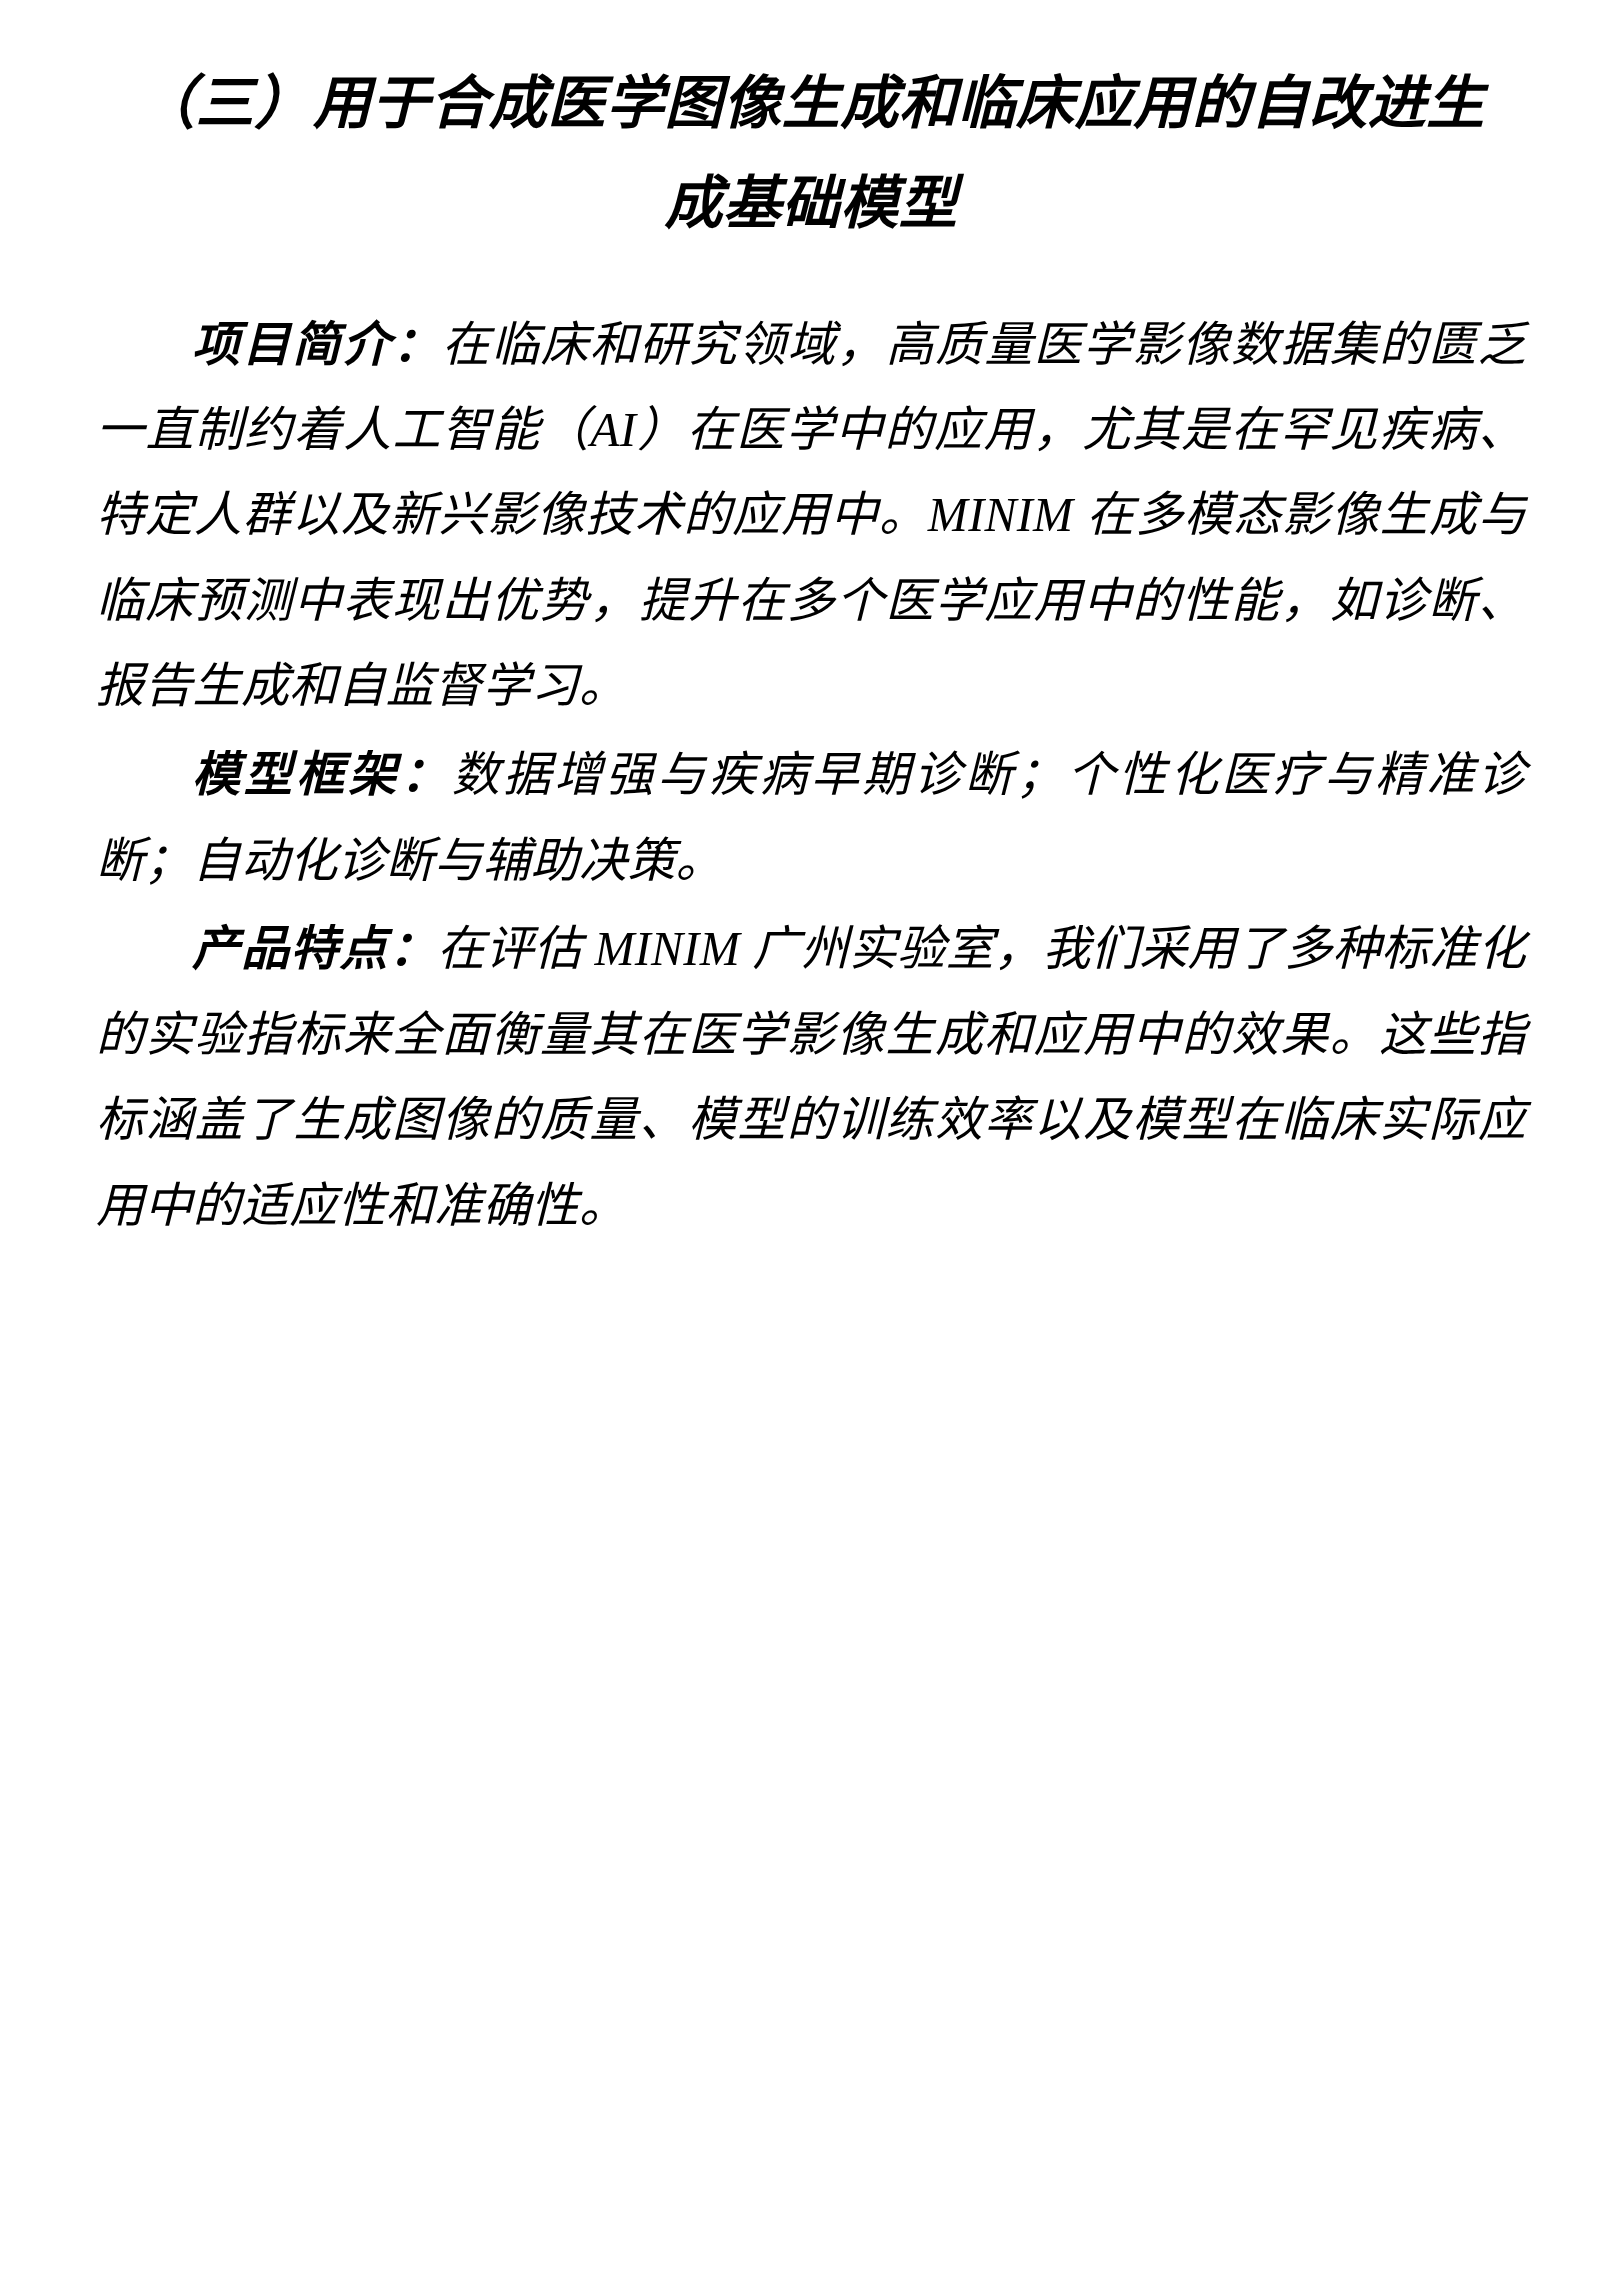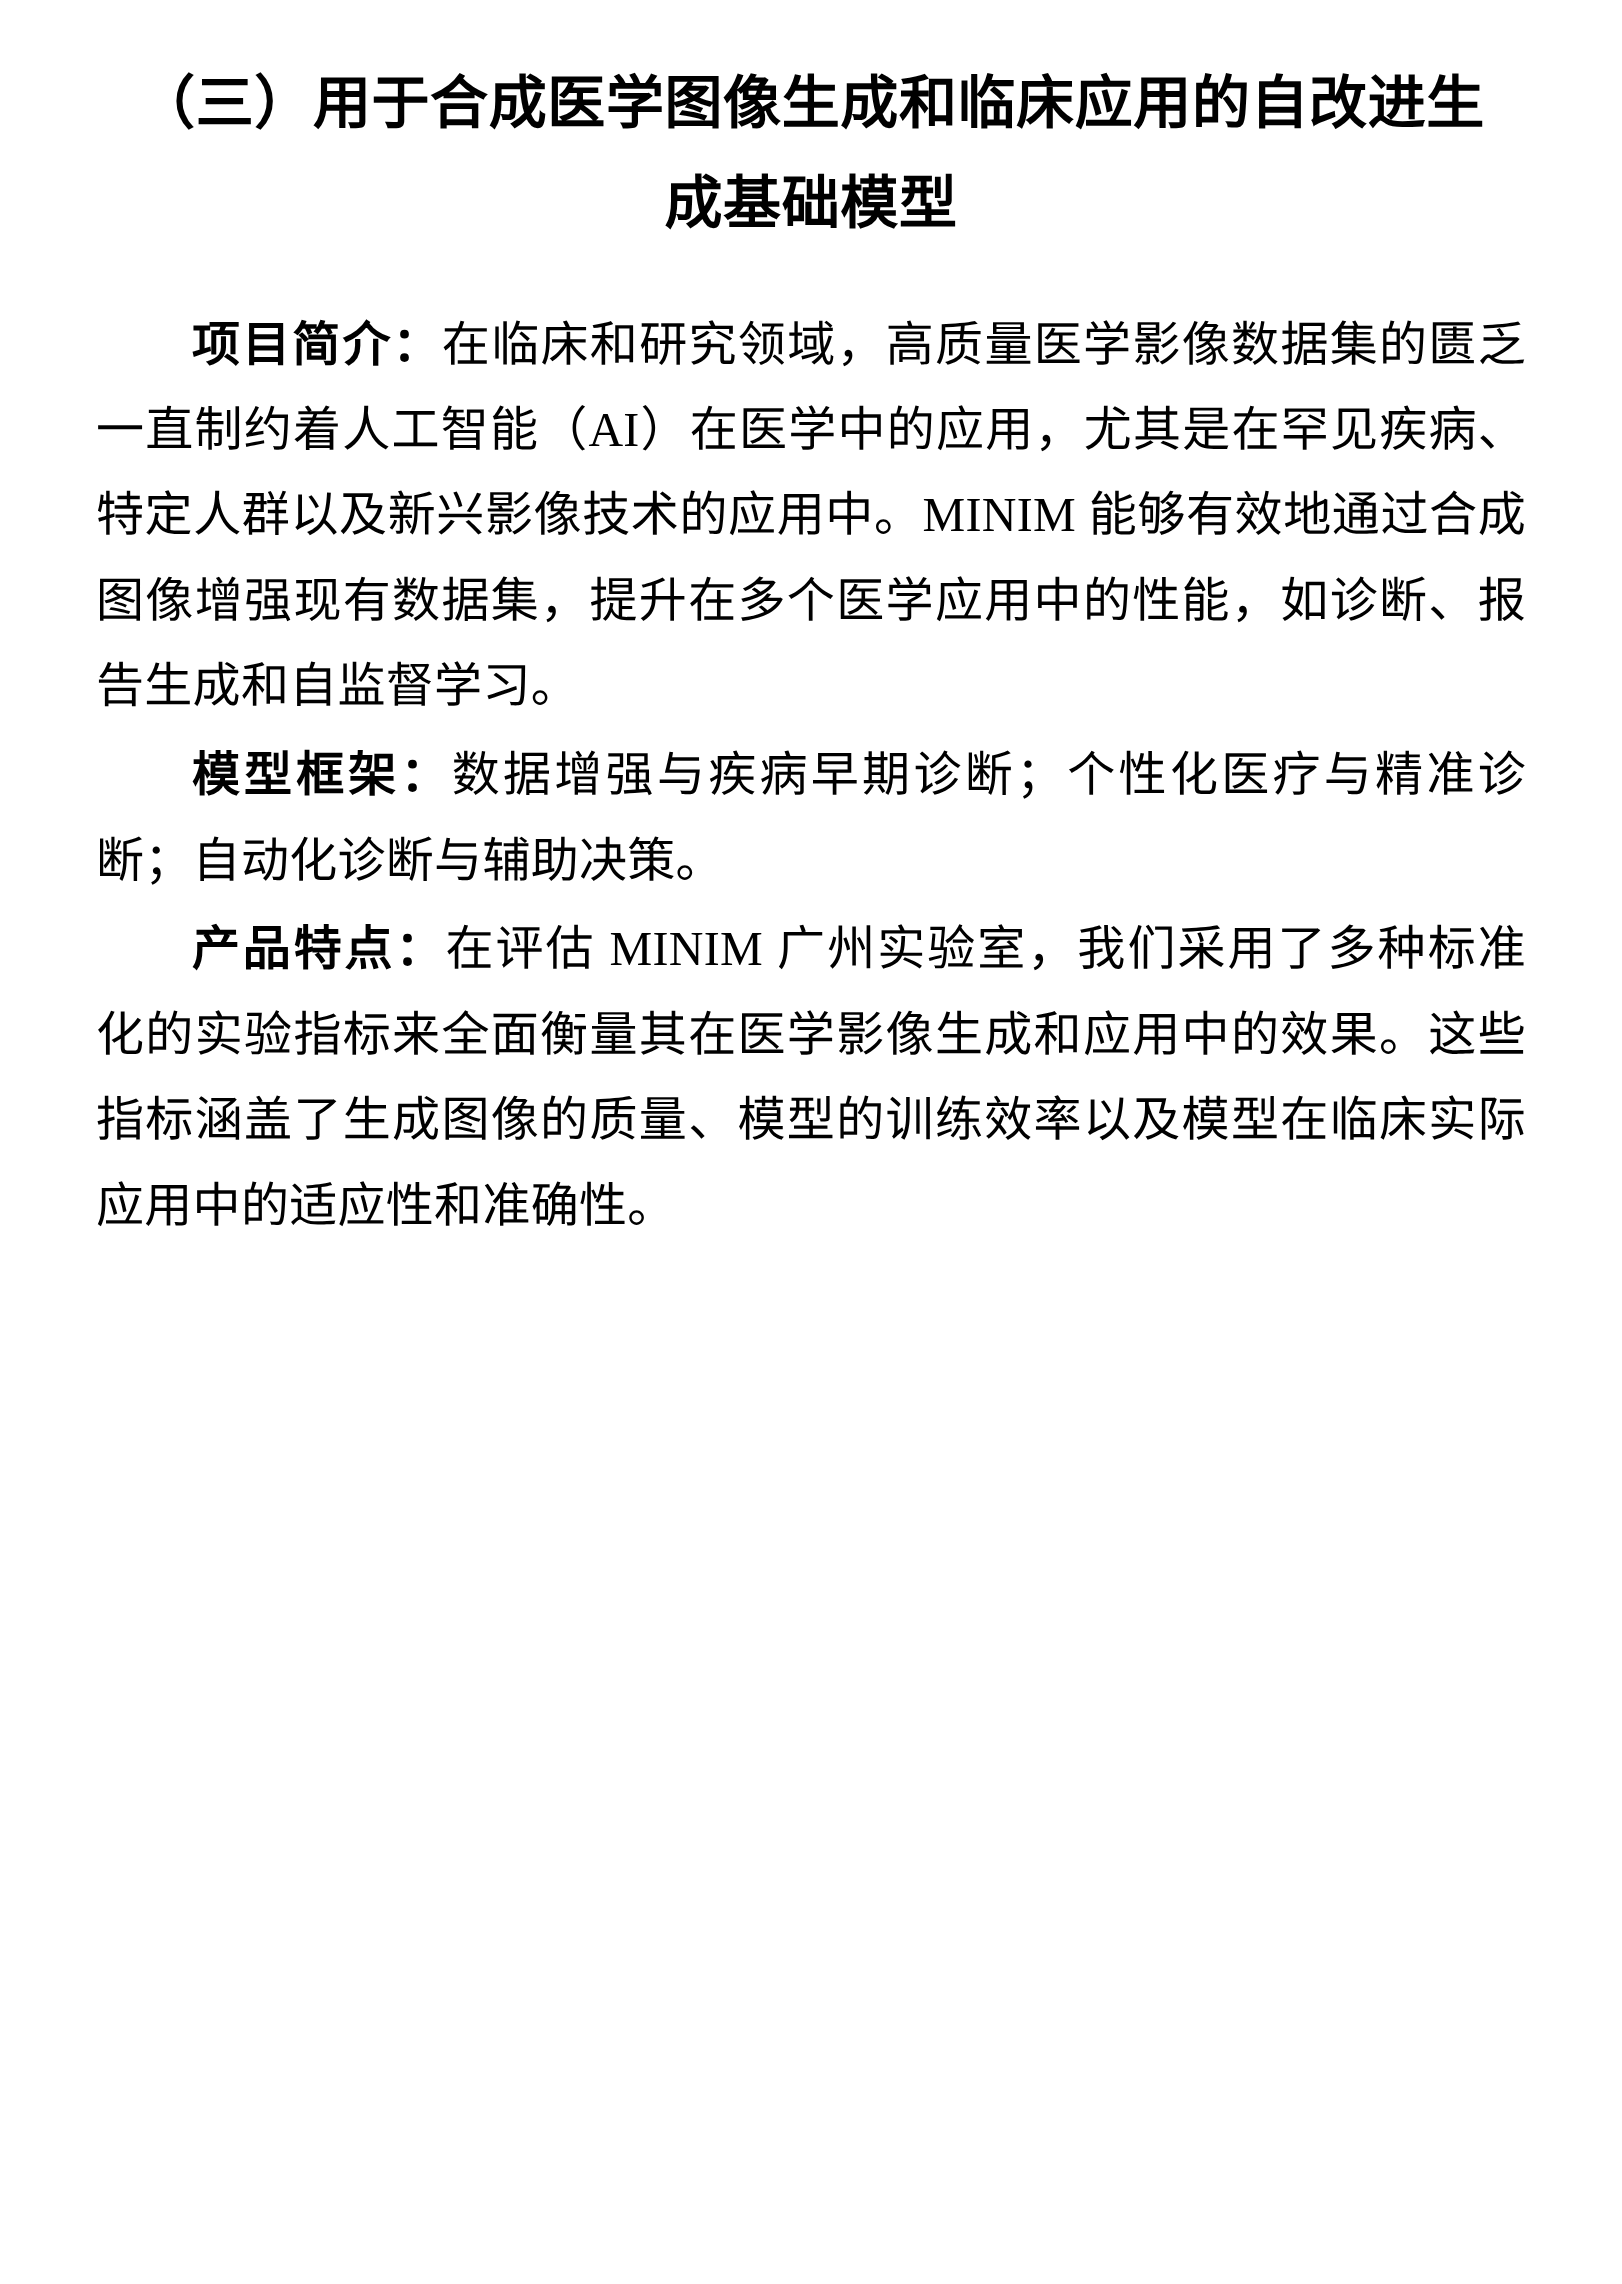--- a/index.html
+++ b/index.html
@@ -14,20 +14,21 @@
     font-family: "Liberation Serif", "DejaVu Serif", serif;
     color: #000000;
     -webkit-font-smoothing: antialiased;
   }
   .page {
     box-sizing: border-box;
     width: 1622px;
     height: 2284px;
     padding: 54px 96px 12px 96px;
     position: relative;
+    font-style: italic;
   }
   .doc-title {
     font-size: 58px;
     font-weight: bold;
     line-height: 1.72;
     text-align: center;
     letter-spacing: 0.6px;
     margin: 0 0 23.5px 0;
     padding: 0 22.4px;
   }
@@ -60,21 +61,21 @@
 
 <div class="page">
 
   <h1 class="doc-title">（三）用于合成医学图像生成和临床应用的自改进生成基础模型</h1>
 
   <div class="body-block">
 
 
 
     <p class="para">
-      <span class="lead">项目简介</span><span class="lead-colon">：</span><span class="latin">在临床和研究领域，高质量医学影像数据集的匮乏一直制约着人工智能（AI）在医学中的应用，尤其是在罕见疾病、特定人群以及新兴影像技术的应用中。MINIM 能够有效地通过合成图像增强现有数据集，提升在多个医学应用中的性能，如诊断、报告生成和自监督学习。</span>
+      <span class="lead">项目简介</span><span class="lead-colon">：</span><span class="latin">在临床和研究领域，高质量医学影像数据集的匮乏一直制约着人工智能（AI）在医学中的应用，尤其是在罕见疾病、特定人群以及新兴影像技术的应用中。MINIM 在多模态影像生成与临床预测中表现出优势，提升在多个医学应用中的性能，如诊断、报告生成和自监督学习。</span>
     </p>
 
 
     <p class="para">
       <span class="lead">模型框架</span><span class="lead-colon">：</span><span>数据增强与疾病早期诊断；个性化医疗与精准诊断；自动化诊断与辅助决策。</span>
     </p>
 
     <p class="para">
       <span class="lead">产品特点</span><span class="lead-colon">：</span><span class="latin">在评估 MINIM 广州实验室，我们采用了多种标准化的实验指标来全面衡量其在医学影像生成和应用中的效果。这些指标涵盖了生成图像的质量、模型的训练效率以及模型在临床实际应用中的适应性和准确性。</span>
     </p>

